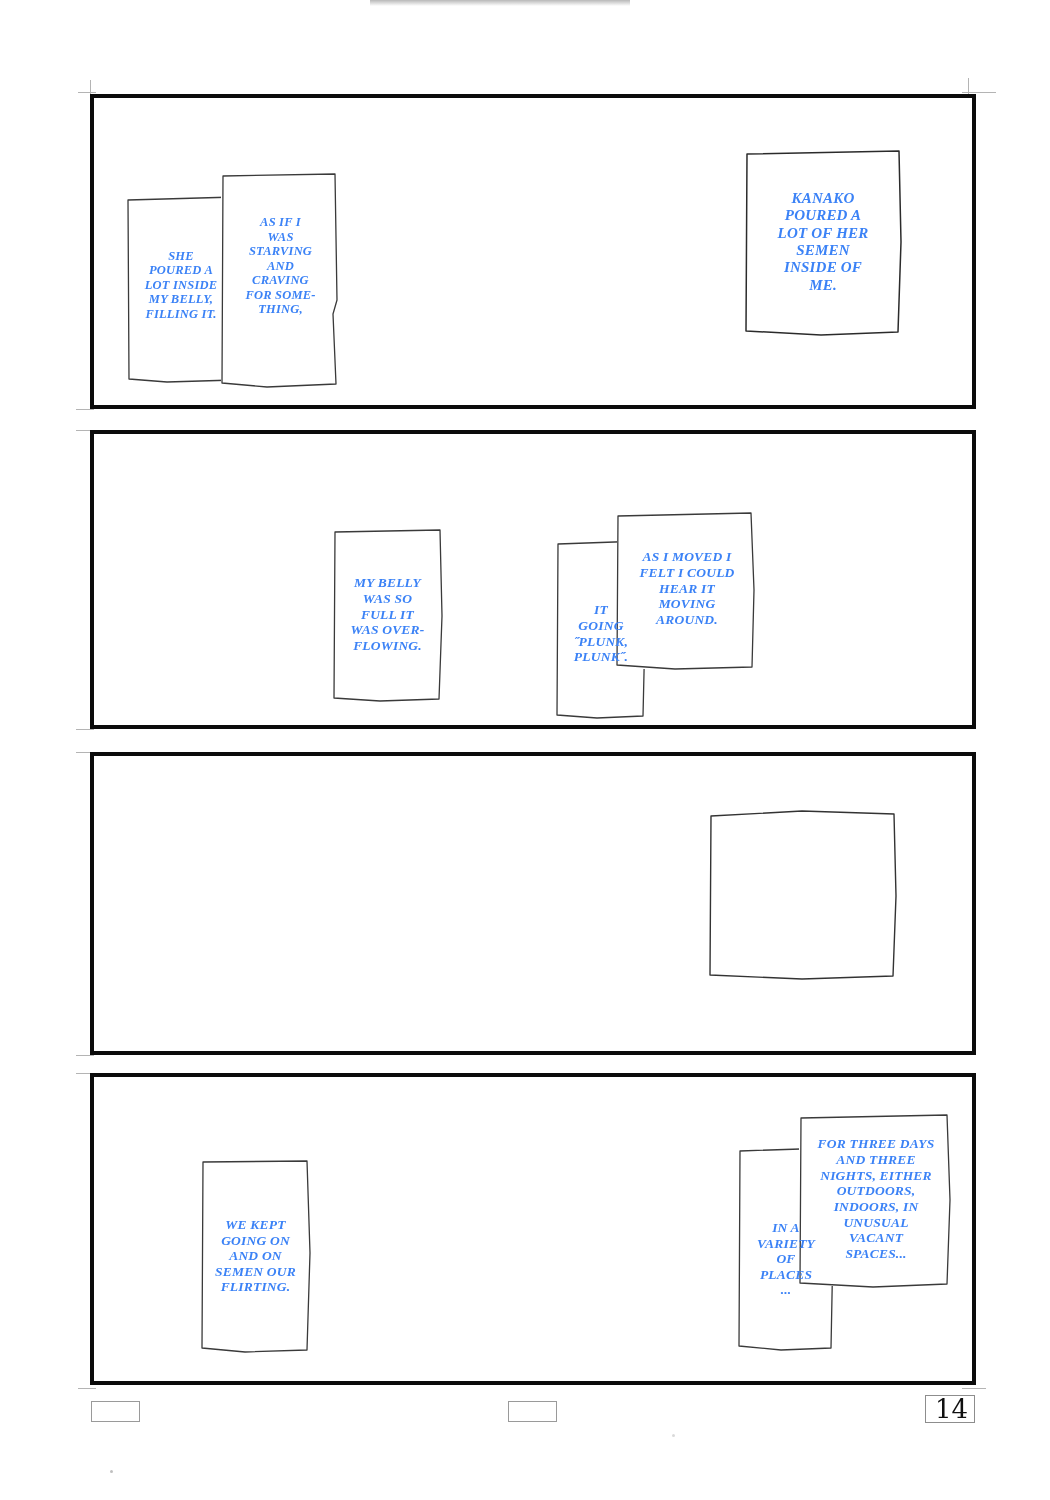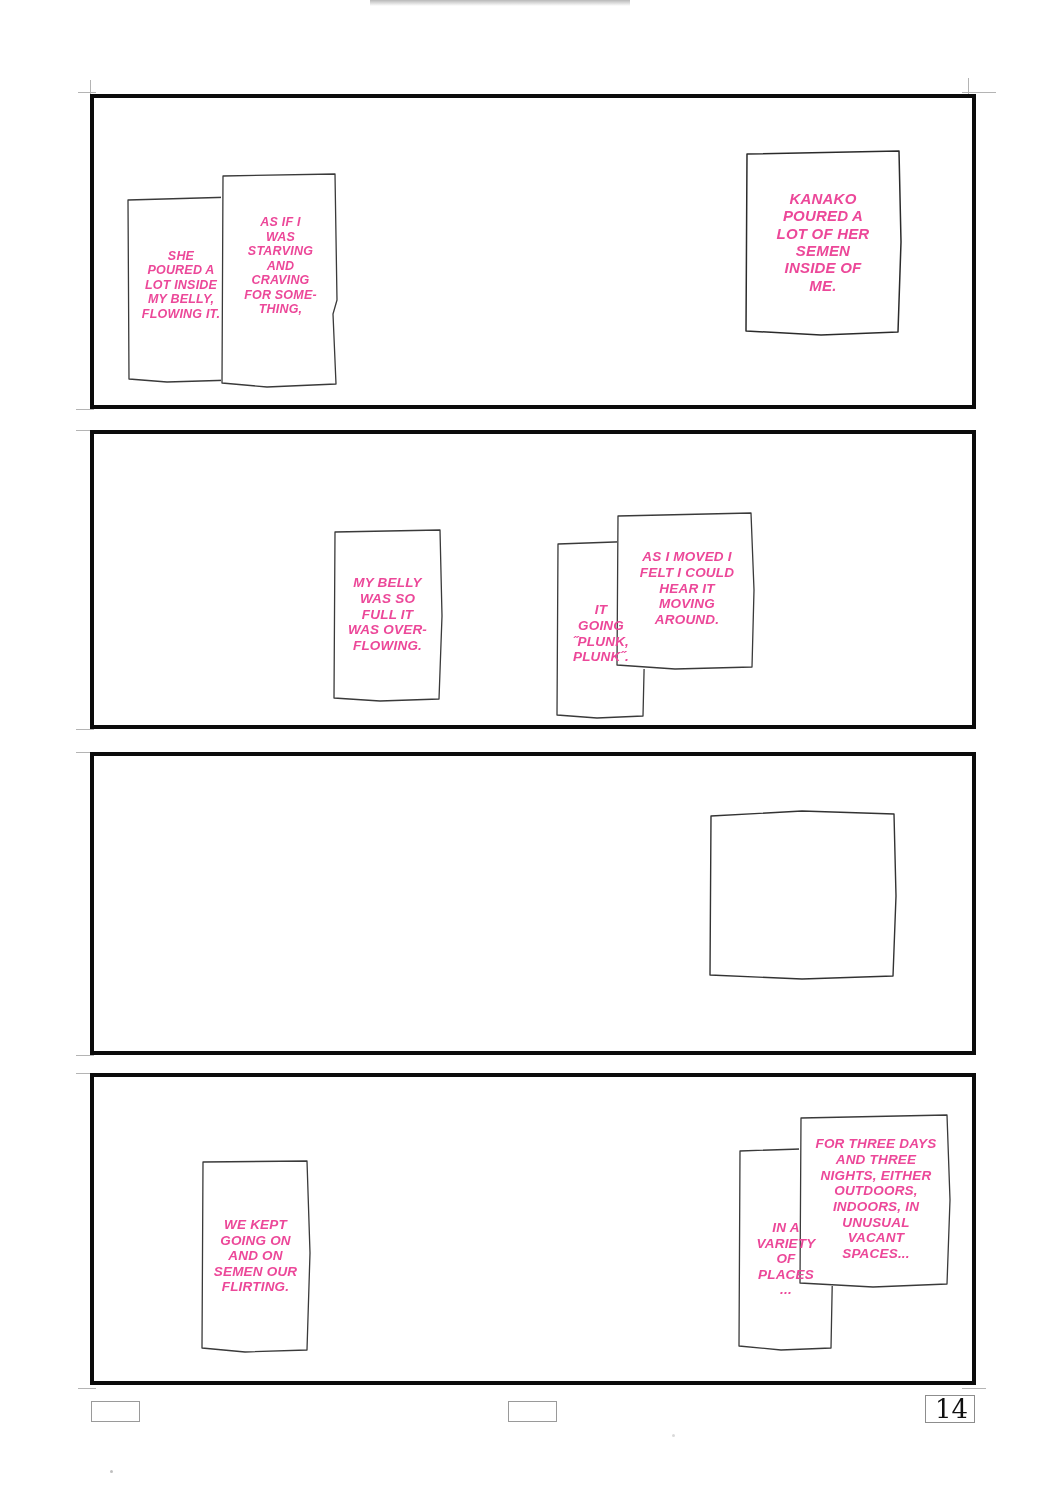--- a/index.html
+++ b/index.html
@@ -41,24 +41,24 @@
     position: absolute;
     inset: -4px;
     width: calc(100% + 8px);
     height: calc(100% + 8px);
     overflow: visible;
     pointer-events: none;
   }
   .caption .cap-text {
     position: relative;
     z-index: 3;
-    font-family: Liberation Sans, sans-serif;
+    font-family: Liberation Serif, serif;
     font-weight: 700;
     font-style: italic;
-    color: #ec4899;
+    color: #3b82f6;
     letter-spacing: 0.2px;
     line-height: 1.16;
     white-space: pre-line;
     padding: 0 4px;
   }
 
   
   .t-sm  { font-size: 12.5px; }
   .t-md  { font-size: 13.5px; }
   .t-lg  { font-size: 15px; }
@@ -142,21 +142,21 @@
   <div class="panel" style="left:90px;top:94px;width:886px;height:315px;">
 
     <div class="caption" style="left:33px;top:98px;width:110px;height:186px;">
       <svg class="cap-svg" viewBox="0 0 118 194" preserveAspectRatio="none">
         <path d="M5,8 L112,5 L114,92 L111,188 L44,190 L6,187 Z" fill="#ffffff" stroke="#3a3a3a" stroke-width="1.3" stroke-linejoin="round" vector-effect="non-scaling-stroke"></path>
       </svg>
       <div class="cap-text t-sm" style="transform:translate(-1px,-4px);">SHE
 POURED A
 LOT INSIDE
 MY BELLY,
-FLOWING IT.</div>
+FILLING IT.</div>
     </div>
 
     <div class="caption" style="left:127px;top:76px;width:115px;height:212px;">
       <svg class="cap-svg" viewBox="0 0 123 220" preserveAspectRatio="none">
         <path d="M6,6 L118,4 L120,130 L116,144 L119,214 L50,217 L5,213 Z" fill="#ffffff" stroke="#3a3a3a" stroke-width="1.3" stroke-linejoin="round" vector-effect="non-scaling-stroke"></path>
       </svg>
       <div class="cap-text t-sm" style="transform:translate(2px,-14px);">AS IF I
 WAS
 STARVING
 AND

